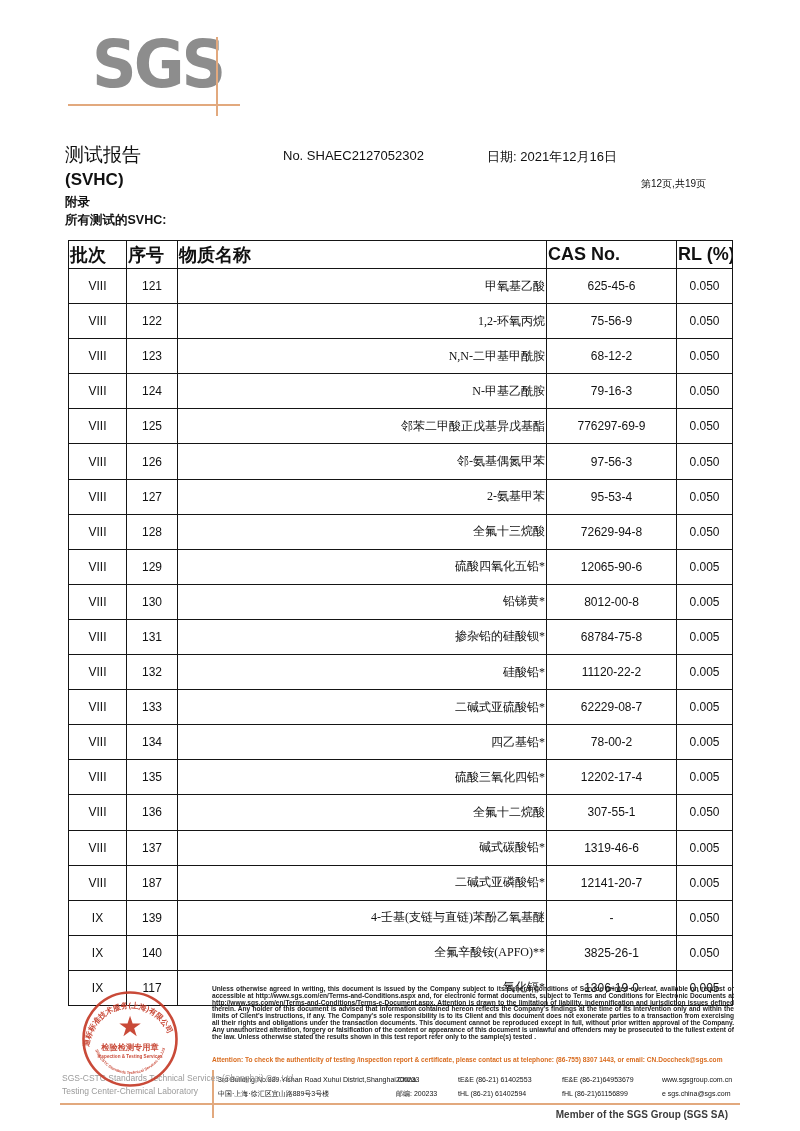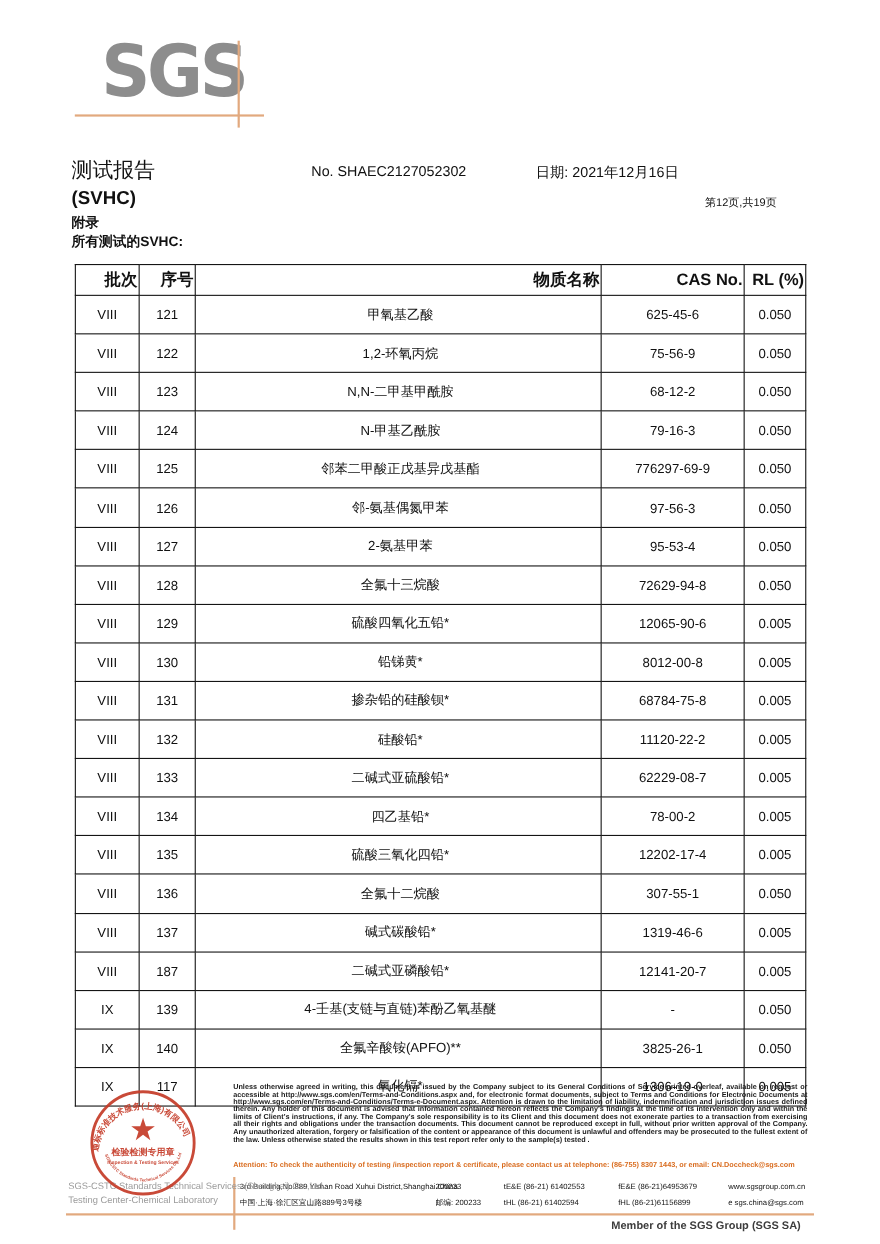--- a/index.html
+++ b/index.html
@@ -28,24 +28,24 @@
   .subtitle { left:65px; top:212px; font-size:12.5px; font-weight:bold; }
 
   
   table.svhc {
     position:absolute; left:68px; top:240px; width:664px;
     border-collapse:collapse; table-layout:fixed;
   }
   table.svhc th, table.svhc td {
     border:1.6px solid #151515; font-size:12px; overflow:hidden; white-space:nowrap;
   }
-  table.svhc thead th { height:25px; font-size:15px; font-weight:bold; text-align:right;margin-top:32px; }
+  table.svhc thead th { height:25px; font-size:18px; font-weight:bold; text-align:left;margin-top:32px; }
   table.svhc tbody td { height:32.1px; }
   td.ctr { text-align:center; }
-  td.name { text-align:center; padding-left:5px; }
+  td.name { text-align:right; padding-left:5px;font-family:Liberation Serif, serif; }
 
   
   .stamp-company {
     left:62px; top:1072px; font-size:8.5px; color:#9b9b9b; line-height:1.5; z-index:1;
   }
   .stamp { left:80px; top:989px; width:100px; height:100px; opacity:0.92; z-index:2; }
 
   .legal {
     left:212px; top:986px; width:522px; font-size:6.6px; line-height:6.8px;
     text-align:justify; color:#1c1c1c; font-weight:bold; letter-spacing:0px;

